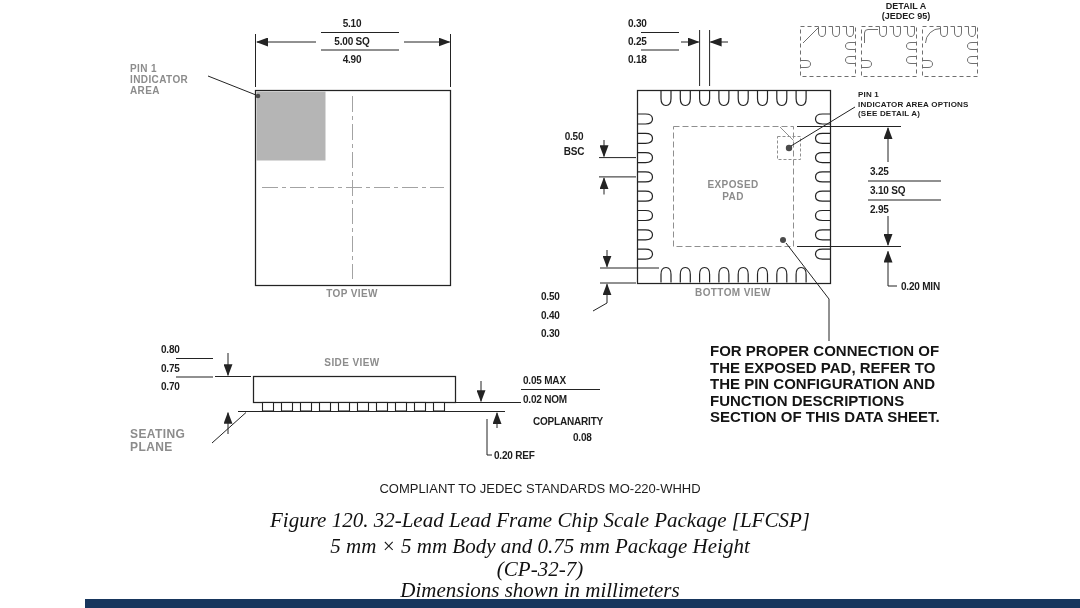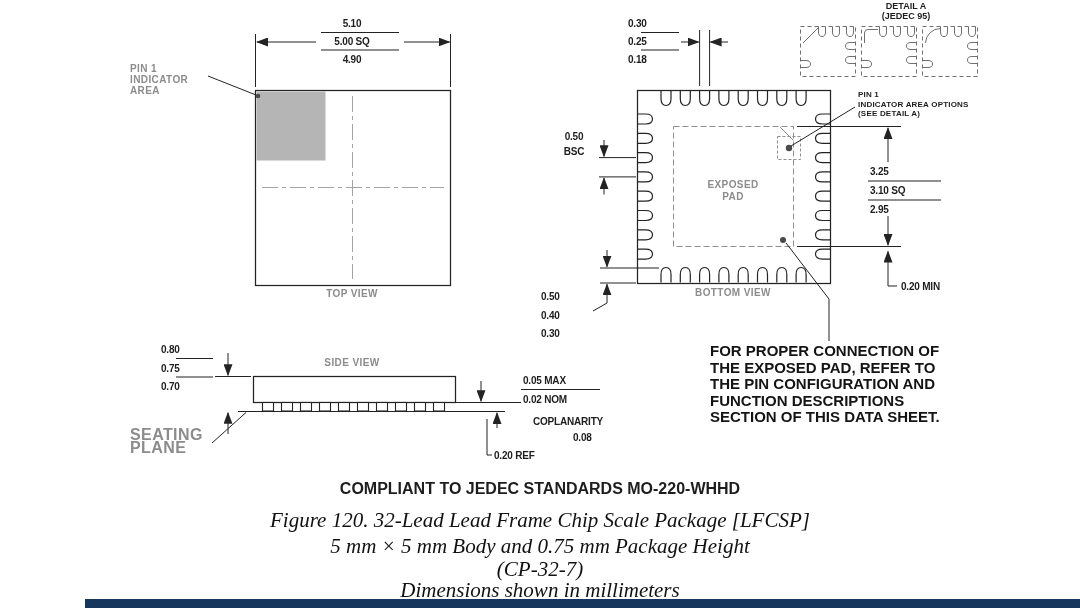--- a/index.html
+++ b/index.html
@@ -2,23 +2,23 @@
 <html><head>
 <meta charset="utf-8">
 <style>
   *{margin:0;padding:0;box-sizing:border-box}
   html,body{background:#ffffff}
   .canvas{position:relative;width:1080px;height:608px;background:#ffffff;overflow:hidden;
           font-family:"Liberation Sans",sans-serif;}
   .drawing{position:absolute;left:0;top:0}
   .txt{position:absolute;color:#1d1d1d;white-space:pre-line}
   .dim{font-weight:bold;font-size:10px;line-height:15px;letter-spacing:-0.2px}
-  .dimsm{font-weight:bold;font-size:16px;line-height:15px}
+  .dimsm{font-weight:normal;font-size:13px;line-height:15px}
   .gray{color:#8c8c8c;font-weight:bold;font-size:10px;line-height:11px;letter-spacing:.4px}
-  .gray-lg{color:#8c8c8c;font-weight:bold;font-size:16px;line-height:13px;letter-spacing:.4px}
+  .gray-lg{color:#8c8c8c;font-weight:bold;font-size:12px;line-height:13px;letter-spacing:.4px}
   .tiny{font-weight:bold;font-size:8px;line-height:9.5px;letter-spacing:.2px;color:#1d1d1d}
   .detail-t{font-weight:bold;font-size:9px;line-height:10px;color:#1d1d1d}
   .note{font-weight:bold;font-size:15px;line-height:16.5px;color:#141414}
   .serif{font-family:"Liberation Serif",serif;font-style:italic;font-size:21px;line-height:21px;color:#111}
   .center{text-align:center}
   .right{}
   .footer-bar{position:absolute;left:85px;right:0;top:599px;height:9px;background:#17365d}
 </style>
 </head>
 <body>

